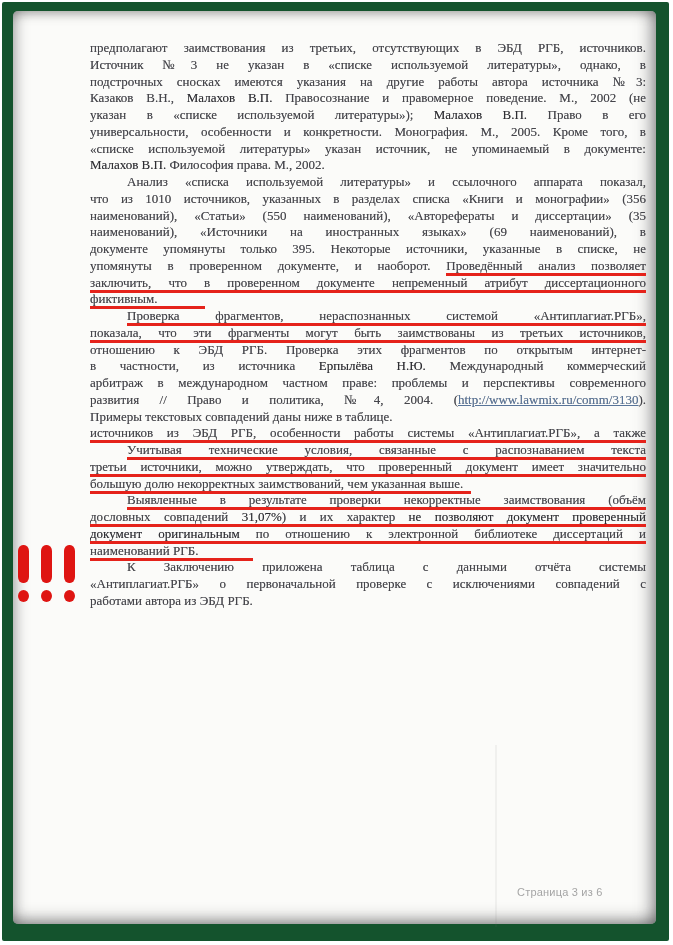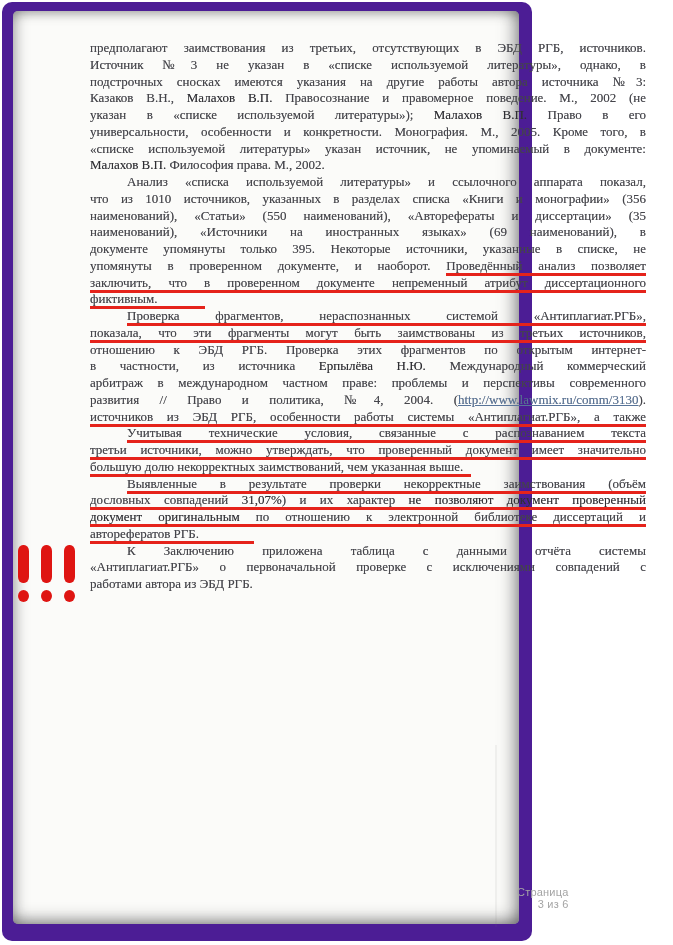--- a/index.html
+++ b/index.html
@@ -1,22 +1,22 @@
 <!DOCTYPE html>
 <html><head>
 <meta charset="utf-8">
 <style>
   html,body{margin:0;padding:0;}
   body{
     width:673px;height:945px;position:relative;background:#ffffff;
     font-family:"Liberation Serif", serif;overflow:hidden;
   }
   .frame{
-    position:absolute;left:2px;top:2px;width:530px;height:939px;
-    background:#4c1d95;border-radius:10px;
+    position:absolute;left:2px;top:2px;width:667px;height:939px;
+    background:#14532d;border-radius:2px;
   }
   .page{
     position:absolute;left:11px;top:9px;right:13px;bottom:17px;
     background:#fbfbf9;border-radius:5px;
     box-shadow:
       inset -14px 0 16px -9px rgba(70,70,72,.55),
       inset 12px 0 14px -9px rgba(70,70,72,.40),
       inset 0 10px 12px -8px rgba(70,70,72,.45),
       inset 0 -13px 15px -9px rgba(55,55,57,.55);
   }
@@ -81,32 +81,33 @@
           <div class="line"><span class="ul">заключить, что в проверенном документе непременный атрибут диссертационного</span></div>
           <div class="line last"><span class="ul" style="padding-right: 48px;">фиктивным.</span></div>
         </div>
         <div class="para">
           <div class="line indent"><span class="ul">Проверка фрагментов, нераспознанных системой «Антиплагиат.РГБ»,</span></div>
           <div class="line"><span class="ul">показала, что эти фрагменты могут быть заимствованы из третьих источников,</span></div>
           <div class="line"><span>отношению к ЭБД РГБ. Проверка этих фрагментов по открытым интернет-</span></div>
           <div class="line"><span>в частности, из источника </span><span class="b">Ерпылёва Н.Ю.</span><span> Международный коммерческий</span></div>
           <div class="line"><span>арбитраж в международном частном праве: проблемы и перспективы современного</span></div>
           <div class="line"><span>развития // Право и политика, №4, 2004. (</span><a class="link">http://www.lawmix.ru/comm/3130</a><span>).</span></div>
+          <div class="line last"><span>Примеры текстовых совпадений даны ниже в таблице.</span></div>
         </div>
         <div class="para">
           <div class="line"><span class="ul">источников из ЭБД РГБ, особенности работы системы «Антиплагиат.РГБ», а также</span></div>
           <div class="line indent"><span class="ul">Учитывая технические условия, связанные с распознаванием текста</span></div>
           <div class="line"><span class="ul">третьи источники, можно утверждать, что проверенный документ имеет значительно</span></div>
           <div class="line last"><span class="ul" style="padding-right: 8px;">большую долю некорректных заимствований, чем указанная выше.</span></div>
         </div>
         <div class="para">
           <div class="line indent"><span class="ul">Выявленные в результате проверки некорректные заимствования (объём</span></div>
           <div class="line"><span class="ul">дословных совпадений </span><span class="b ul">31,07%</span><span class="ul">) и их характер </span><span class="b ul">не позволяют документ проверенный</span></div>
           <div class="line"><span class="b ul">документ оригинальным</span><span class="ul"> по отношению к электронной библиотеке диссертаций и</span></div>
-          <div class="line last"><span class="ul" style="padding-right: 55px;">авторефератов РГБ.</span></div>
+          <div class="line last"><span class="ul" style="padding-right: 55px;">наименований РГБ.</span></div>
         </div>
         <div class="para">
           <div class="line indent"><span>К Заключению приложена таблица с данными отчёта системы</span></div>
           <div class="line"><span>«Антиплагиат.РГБ» о первоначальной проверке с исключениями совпадений с</span></div>
           <div class="line last"><span>работами автора из ЭБД РГБ.</span></div>
         </div>
       </div>
 
     <div class="marks">
         <span class="exc"></span>

